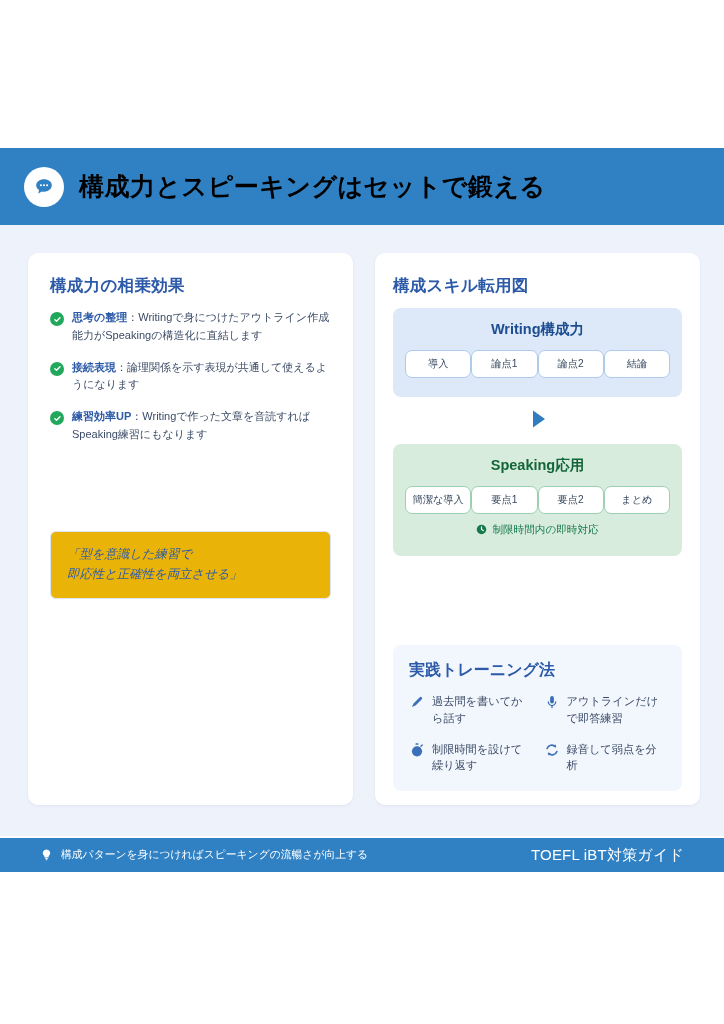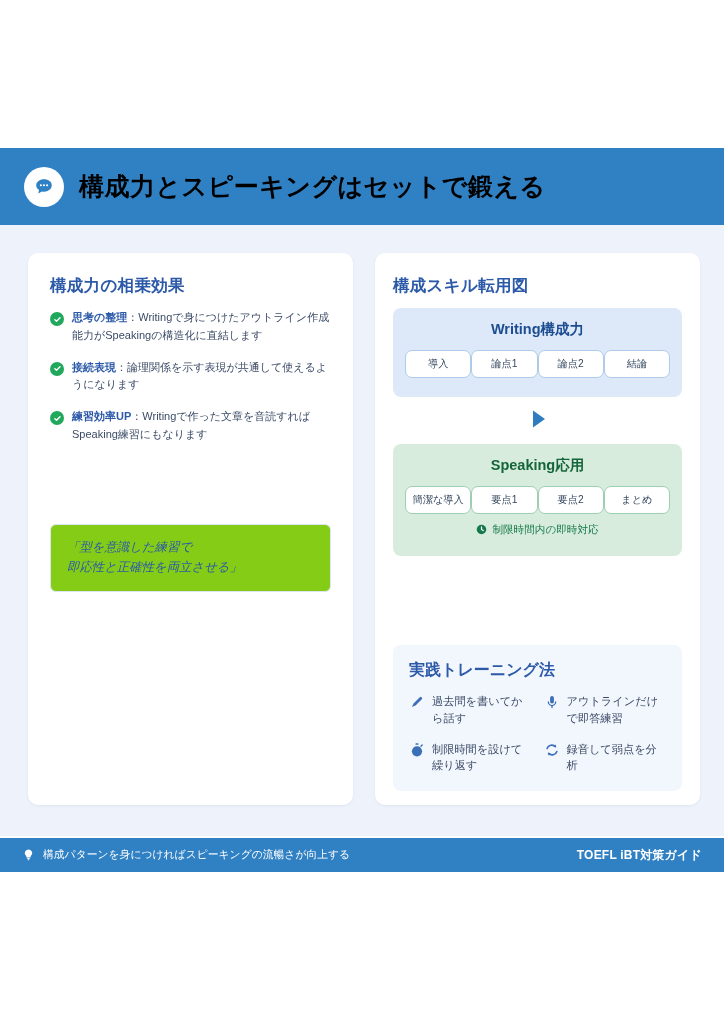--- a/index.html
+++ b/index.html
@@ -51,22 +51,22 @@
     flex: 0 0 auto; margin-top: 3px;
     display: flex; align-items: center; justify-content: center;
   }
   .bullet-text {
     font-size: 11px; line-height: 1.62; color: #3b4b66;
   }
   .bullet-text b { color: #2c5aa8; font-weight: bold; }
 
   
   .quote {
-    position: absolute; left: 22px; top: 271px; width: 281px;
-    background: #84cc16; border: 1px solid #dde5f4; border-radius: 6px;
+    position: absolute; left: 22px; top: 278px; width: 281px;
+    background: #eab308; border: 1px solid #dde5f4; border-radius: 6px;
     padding: 13px 16px;
     font-size: 12.4px; line-height: 1.6; font-style: italic;
     color: #2c5aa8;
   }
 
   
   .flow { position: absolute; left: 18px; top: 55px; width: 289px; }
   .flow-box { border-radius: 8px; padding: 12px 12px 19px; }
   .flow-box.writing  { background: #dde9f8; }
   .flow-box.speaking { background: #d8ecdd; }
@@ -101,24 +101,24 @@
   }
   .train-grid { display: grid; grid-template-columns: 1fr 1fr; gap: 14px 12px; }
   .train-item { display: flex; gap: 7px; }
   .train-icon { flex: 0 0 auto; width: 16px; margin-top: 1px; }
   .train-text { font-size: 11.2px; line-height: 1.5; color: #3b4b66; }
 
   
   .footer {
     position: absolute; left: 0; top: 838px; width: 724px; height: 34px;
     background: #3081c4; color: #ffffff;
-    display: flex; align-items: center; padding: 0 22px;
+    display: flex; align-items: center; padding: 0 40px;
   }
   .footer-left { display: flex; align-items: center; gap: 8px; font-size: 10.8px; }
-  .footer-right { margin-left: auto; font-size: 12px; font-weight: bold; letter-spacing: .2px; }
+  .footer-right { margin-left: auto; font-size: 15px; font-weight: normal; letter-spacing: .2px; }
 </style>
 </head>
 <body>
 
 <div class="page">
 
   <div class="header">
     <span class="header-icon">
       <svg width="24" height="24" viewBox="0 0 24 24">
         <path d="M12 4.2c-4.3 0-7.8 2.7-7.8 6.1 0 1.9 1.1 3.6 2.8 4.7l-.7 3.5 3.6-2c.7.15 1.4.2 2.1.2 4.3 0 7.8-2.7 7.8-6.4S16.3 4.2 12 4.2z" fill="#3081c4"></path>

